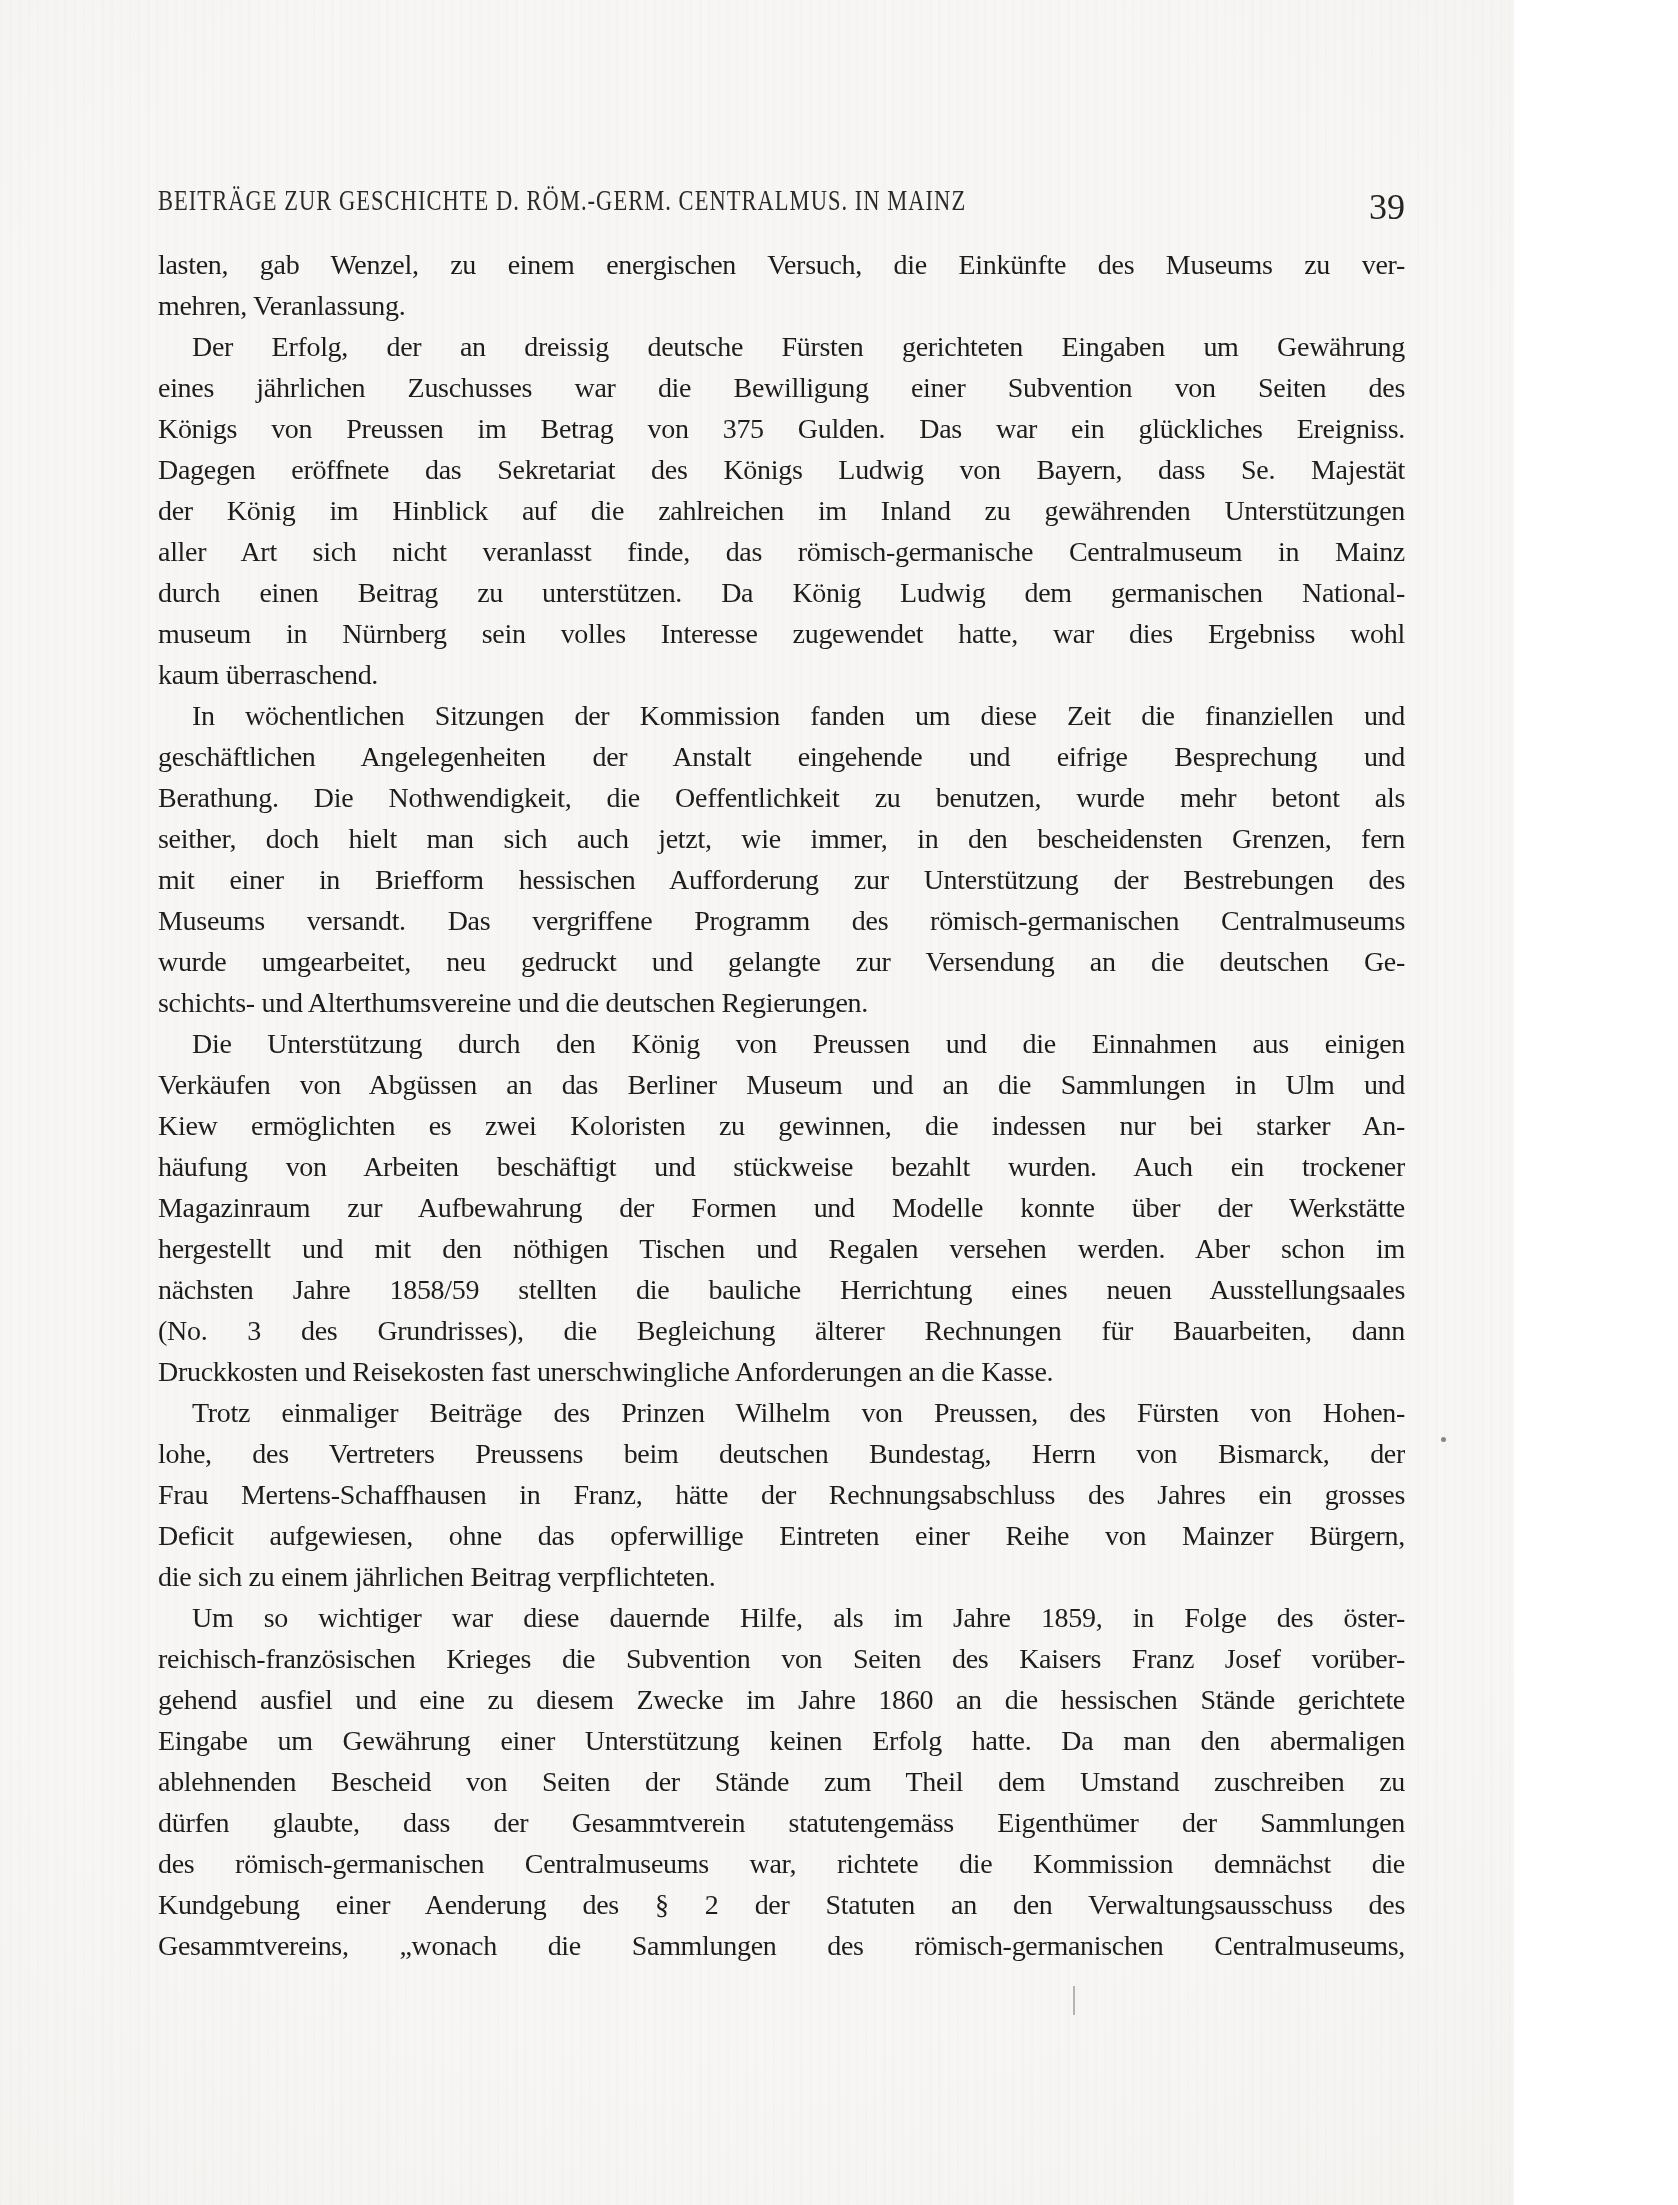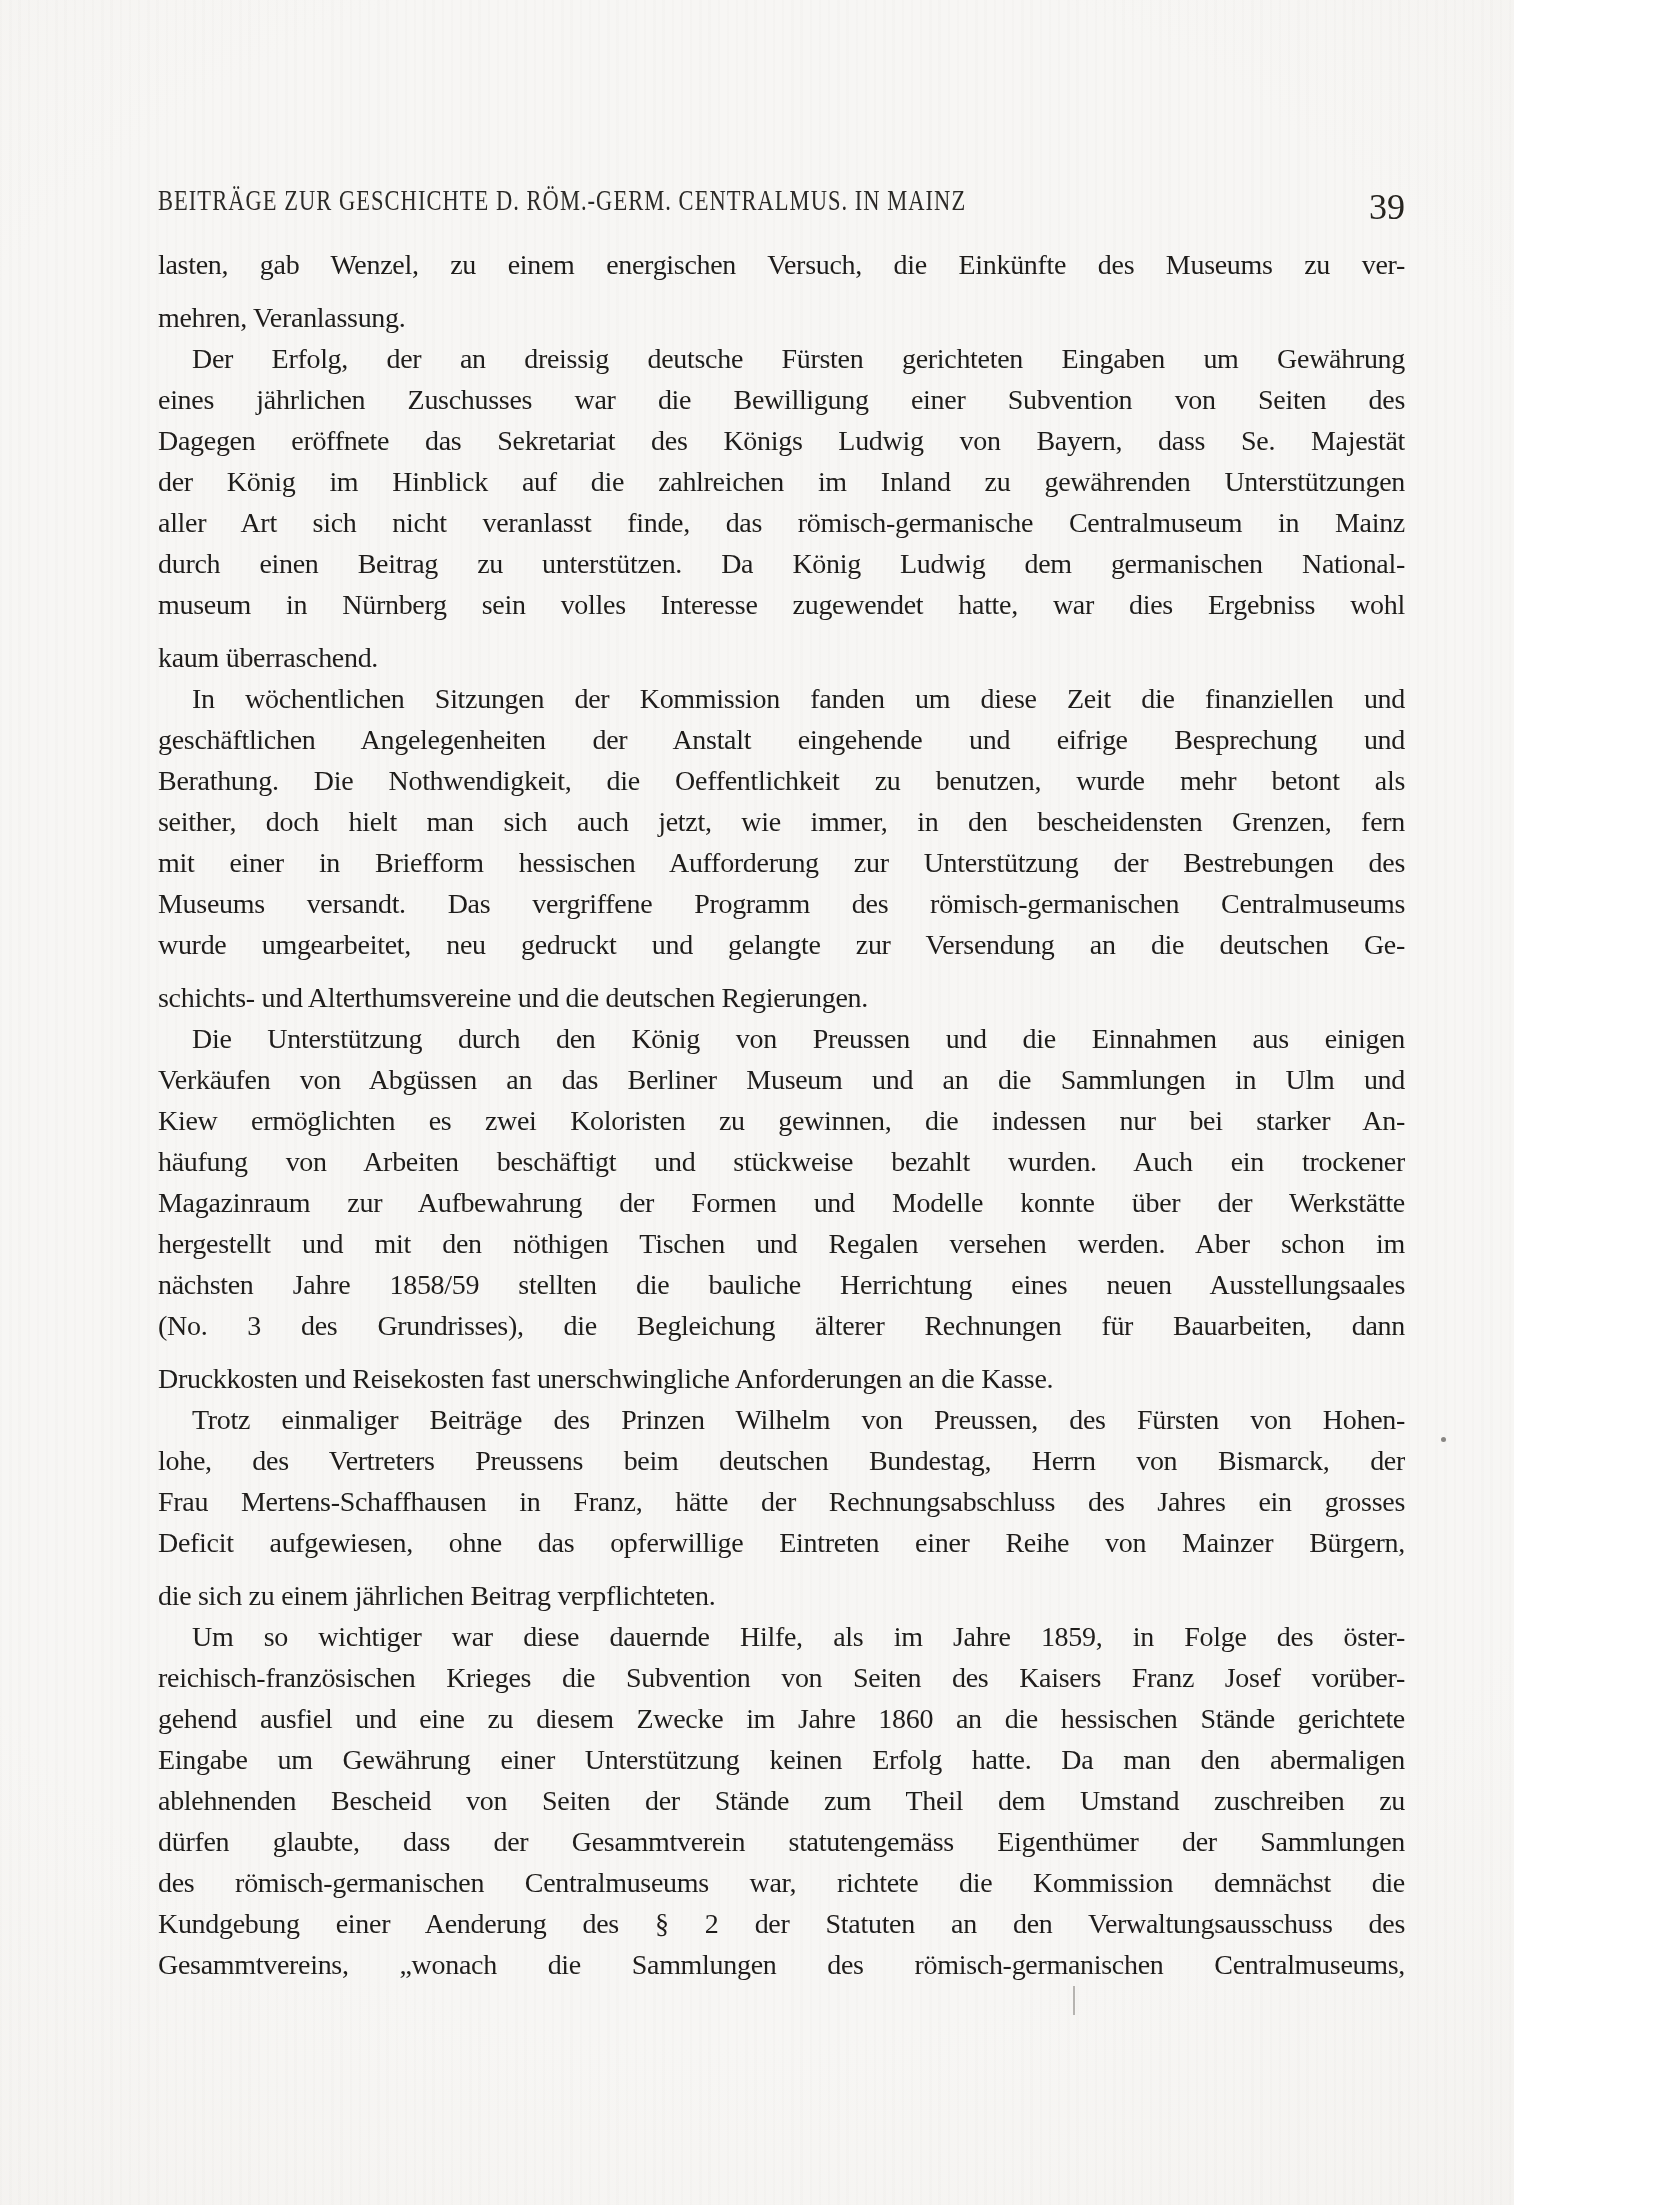--- a/index.html
+++ b/index.html
@@ -52,21 +52,21 @@
     height: 41px;
     line-height: 41px;
     font-size: 28px;
     letter-spacing: -0.3px;
     overflow: hidden;
     white-space: normal;
   }
   .j { text-align: justify; }
   .j::after { content: ""; display: inline-block; width: 100%; }
   .ind { text-indent: 34px; }
-  .last { text-align: left; margin-top: 12px; }
+  .last { text-align: left; }
   
   .speck-dot {
     position: absolute; left: 1441px; top: 1437px;
     width: 5px; height: 5px; border-radius: 50%;
     background: rgba(45,42,38,0.55);
   }
   .speck-line {
     position: absolute; left: 1073px; top: 1986px;
     width: 1.7px; height: 28.5px;
     background: rgba(60,57,52,0.35);
@@ -81,20 +81,21 @@
     <span class="title">BEITRÄGE ZUR GESCHICHTE D. RÖM.-GERM. CENTRALMUS. IN MAINZ</span>
     <span class="pagenum">39</span>
   </div>
 
   <div class="textblock">
     <p class="ln j">lasten, gab Wenzel, zu einem energischen Versuch, die Einkünfte des Museums zu ver-</p>
     <p class="ln last">mehren, Veranlassung.</p>
 
     <p class="ln j ind">Der Erfolg, der an dreissig deutsche Fürsten gerichteten Eingaben um Gewährung</p>
     <p class="ln j">eines jährlichen Zuschusses war die Bewilligung einer Subvention von Seiten des</p>
+    <p class="ln j">Königs von Preussen im Betrag von 375 Gulden. Das war ein glückliches Ereigniss.</p>
     <p class="ln j">Dagegen eröffnete das Sekretariat des Königs Ludwig von Bayern, dass Se. Majestät</p>
     <p class="ln j">der König im Hinblick auf die zahlreichen im Inland zu gewährenden Unterstützungen</p>
     <p class="ln j">aller Art sich nicht veranlasst finde, das römisch-germanische Centralmuseum in Mainz</p>
     <p class="ln j">durch einen Beitrag zu unterstützen. Da König Ludwig dem germanischen National-</p>
     <p class="ln j">museum in Nürnberg sein volles Interesse zugewendet hatte, war dies Ergebniss wohl</p>
     <p class="ln last">kaum überraschend.</p>
 
     <p class="ln j ind">In wöchentlichen Sitzungen der Kommission fanden um diese Zeit die finanziellen und</p>
     <p class="ln j">geschäftlichen Angelegenheiten der Anstalt eingehende und eifrige Besprechung und</p>
     <p class="ln j">Berathung. Die Nothwendigkeit, die Oeffentlichkeit zu benutzen, wurde mehr betont als</p>

